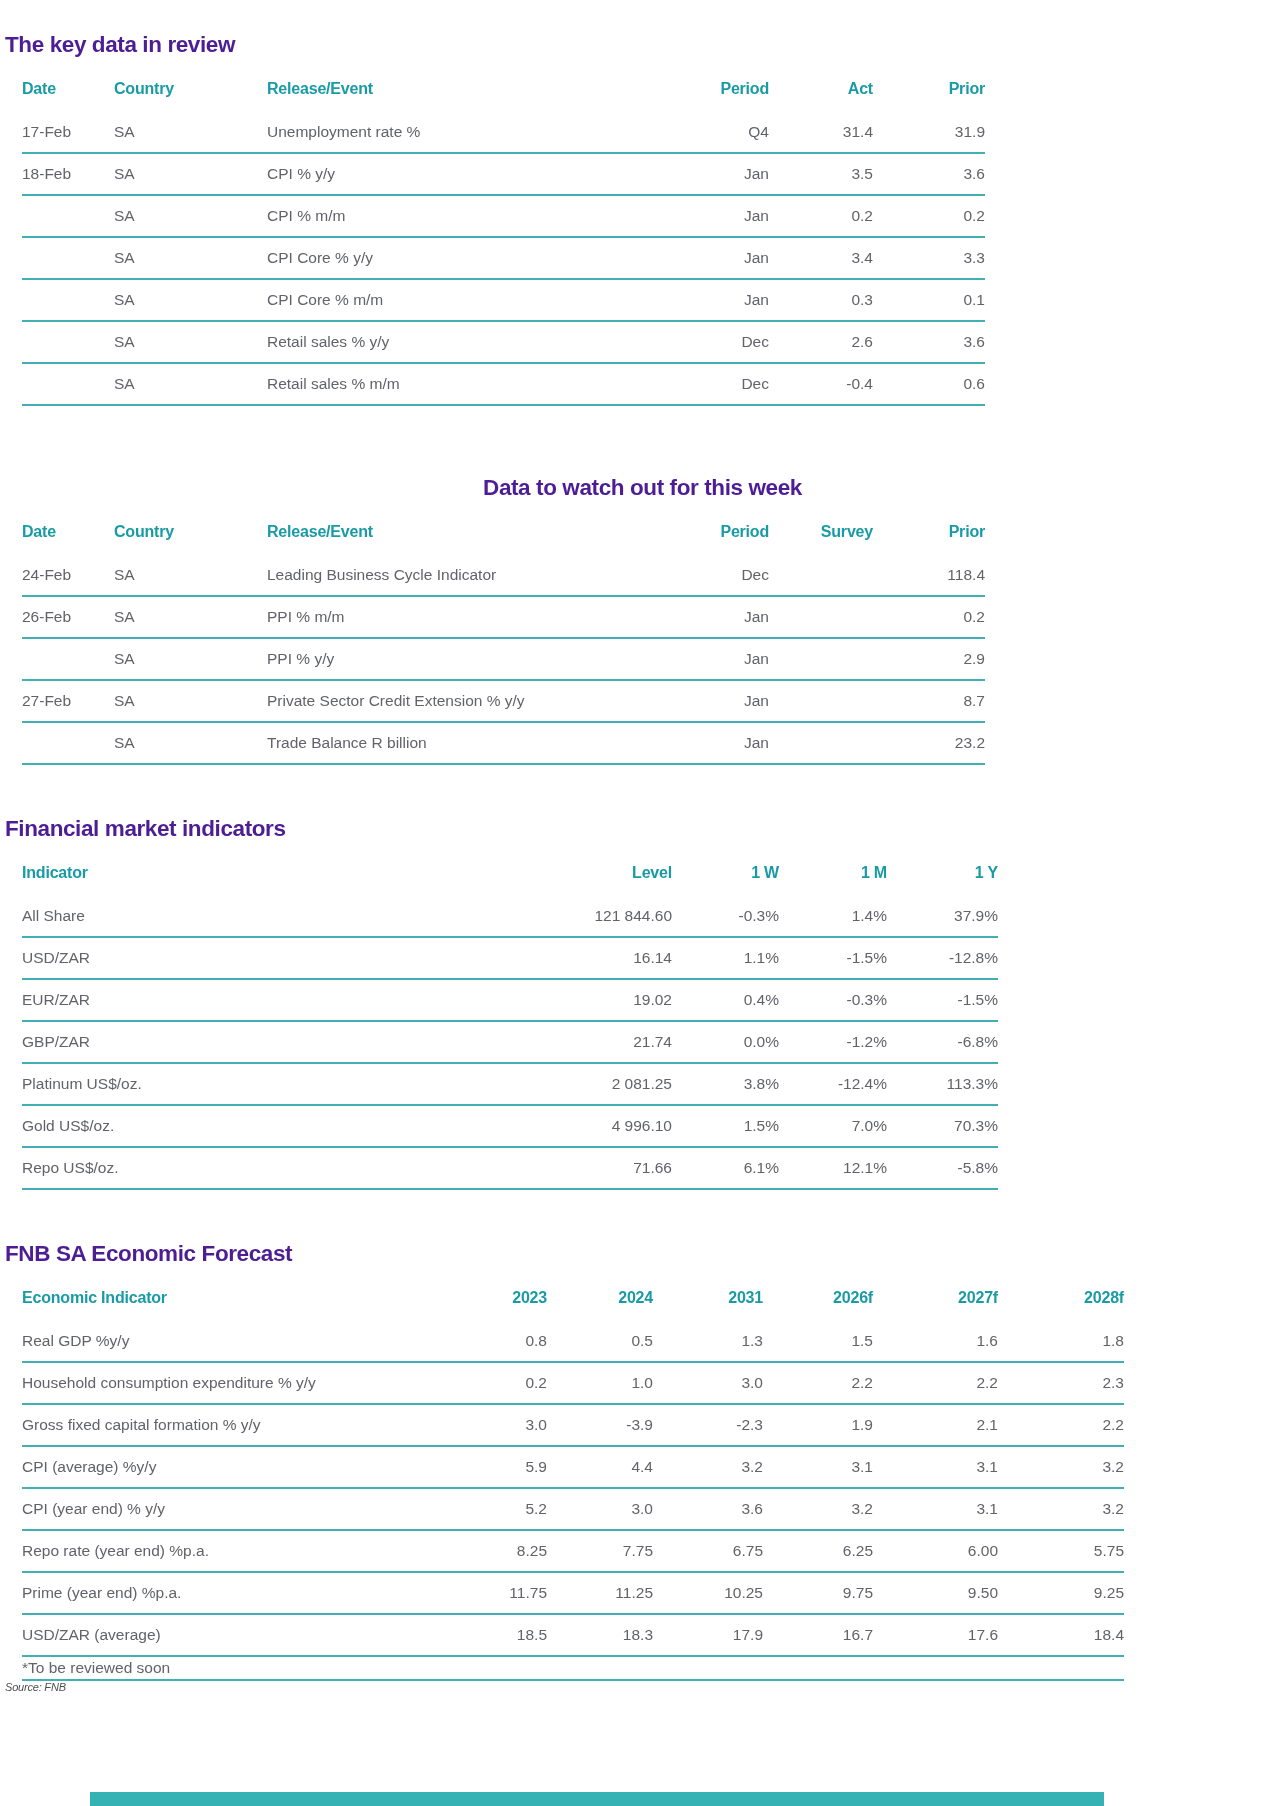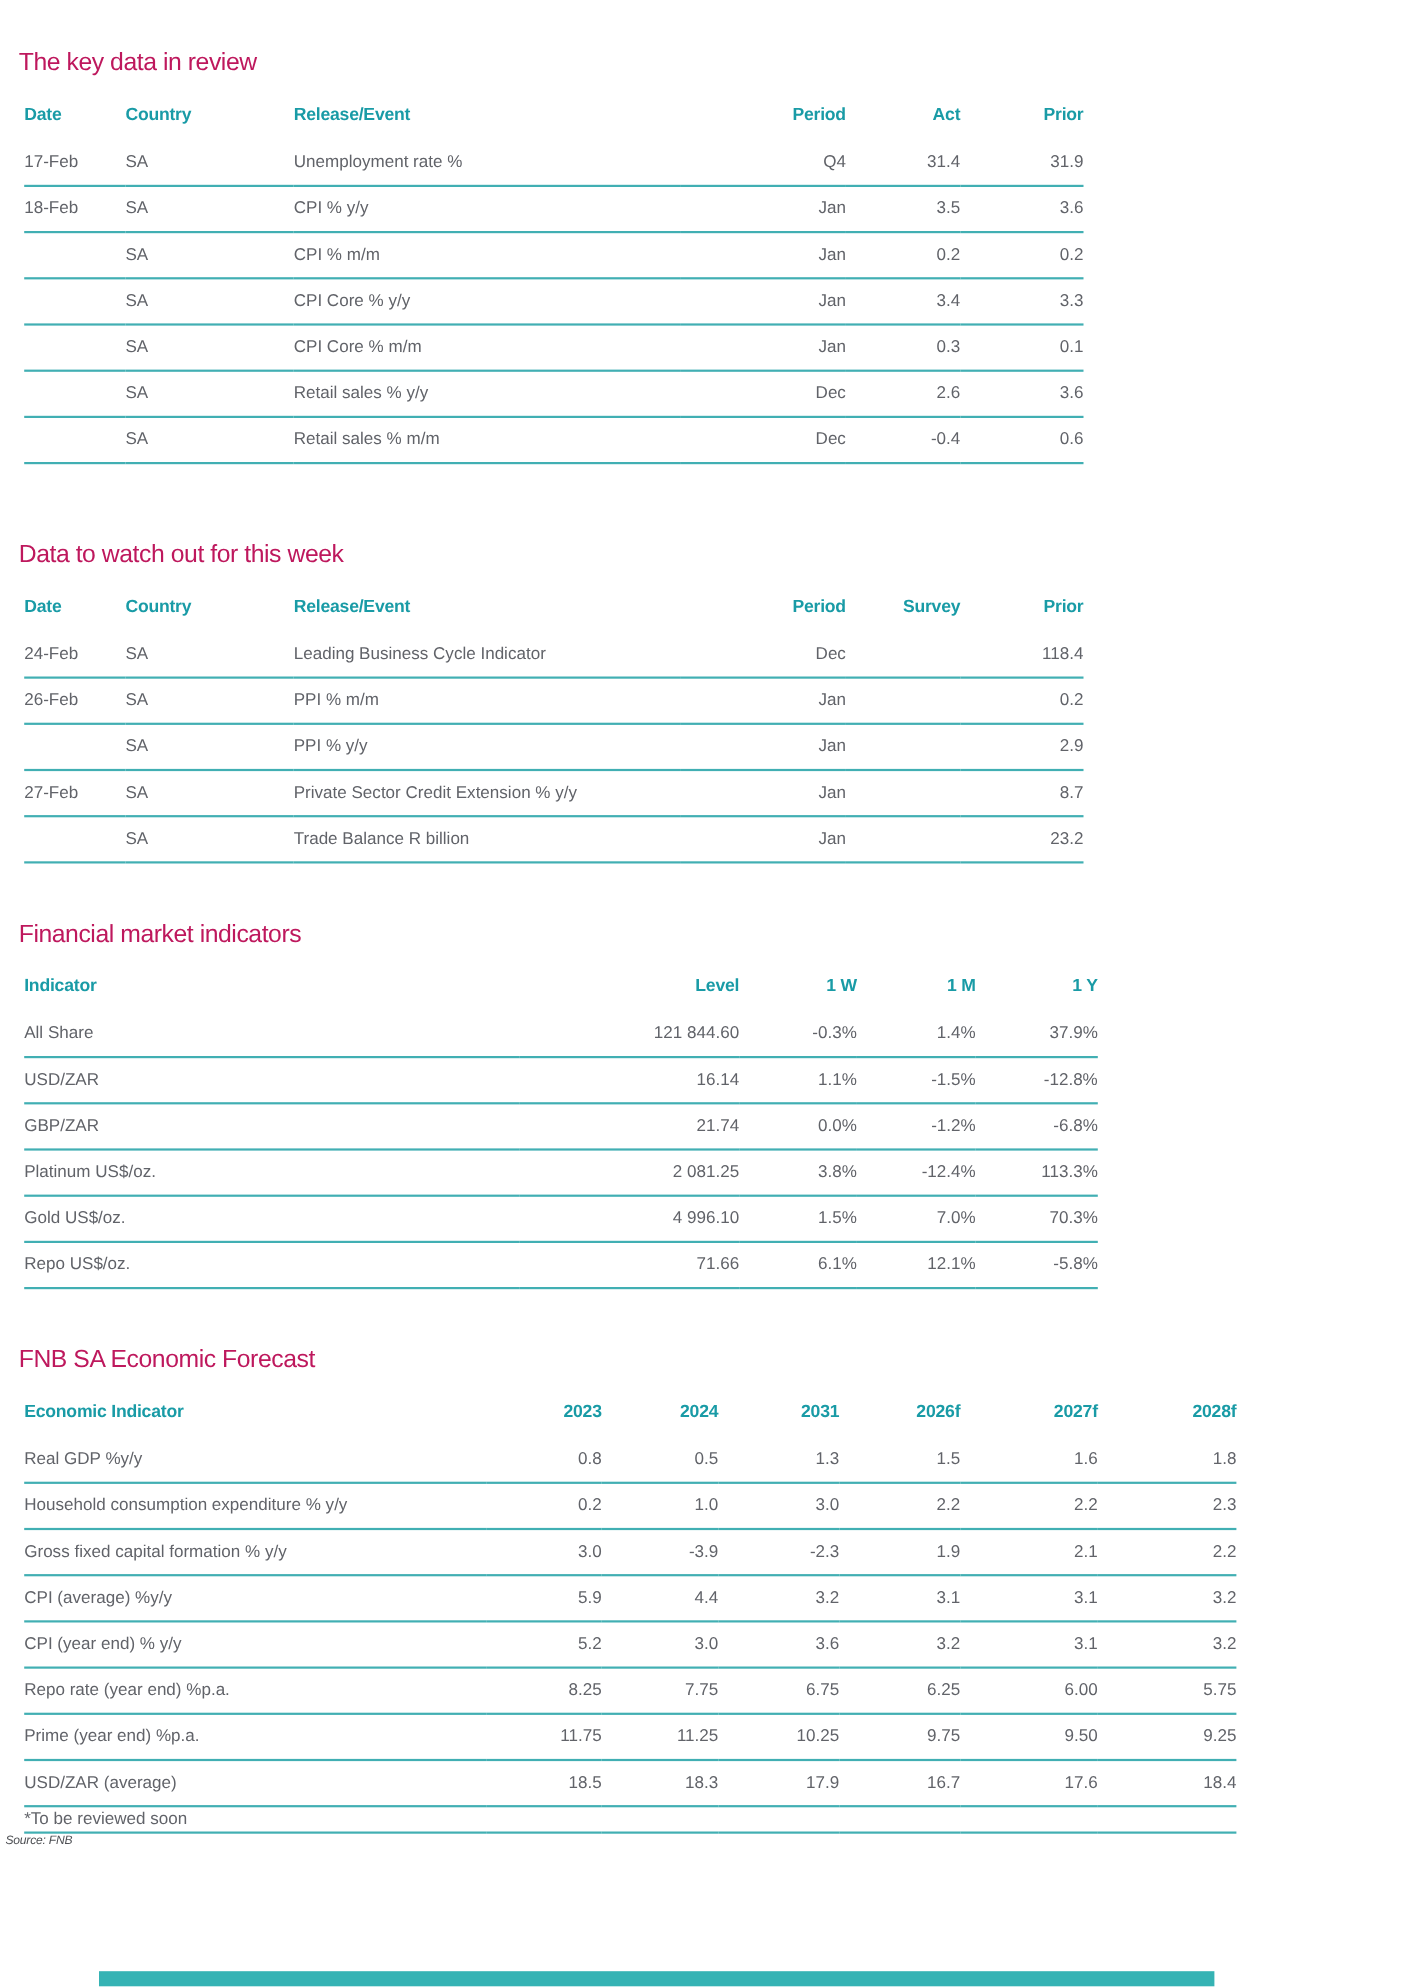--- a/index.html
+++ b/index.html
@@ -7,24 +7,24 @@
   body {
     width:1280px; height:1806px;
     background:#ffffff;
     font-family:"Liberation Sans", sans-serif;
     color:#616369;
     position:relative;
     overflow:hidden;
     padding:33px 0 0 5px;
   }
   .section-title {
-    font-size:22.5px; line-height:24px; font-weight:400;
-    color:#be185d; letter-spacing:-0.4px; margin:12px;
-  }
-  .s2 .section-title { margin-top:70px; }
+    font-size:22.5px; line-height:24px; font-weight:700;
+    color:#4c1d95; letter-spacing:-0.4px; margin:0;
+  }
+  .s2 .section-title { margin-top:70px;text-align:center; }
   .s3 .section-title { margin-top:52px; }
   .s4 .section-title { margin-top:52px; }
   table { border-collapse:collapse; table-layout:fixed; margin-top:8px;margin-left:17px; }
   th {
     color:#199ba6; font-weight:700; font-size:16px;
     vertical-align:bottom; padding:0 0 13px 0;
     text-align:left; height:46px; letter-spacing:-0.2px;
   }
   td {
     font-size:15.5px; color:#616369; height:42px;
@@ -226,20 +226,27 @@
           <td>-0.3%</td>
           <td>1.4%</td>
           <td>37.9%</td>
         </tr>
         <tr>
           <td>USD/ZAR</td>
           <td>16.14</td>
           <td>1.1%</td>
           <td>-1.5%</td>
           <td>-12.8%</td>
+        </tr>
+        <tr>
+          <td>EUR/ZAR</td>
+          <td>19.02</td>
+          <td>0.4%</td>
+          <td>-0.3%</td>
+          <td>-1.5%</td>
         </tr>
         <tr>
           <td>GBP/ZAR</td>
           <td>21.74</td>
           <td>0.0%</td>
           <td>-1.2%</td>
           <td>-6.8%</td>
         </tr>
         <tr>
           <td>Platinum US$/oz.</td>

